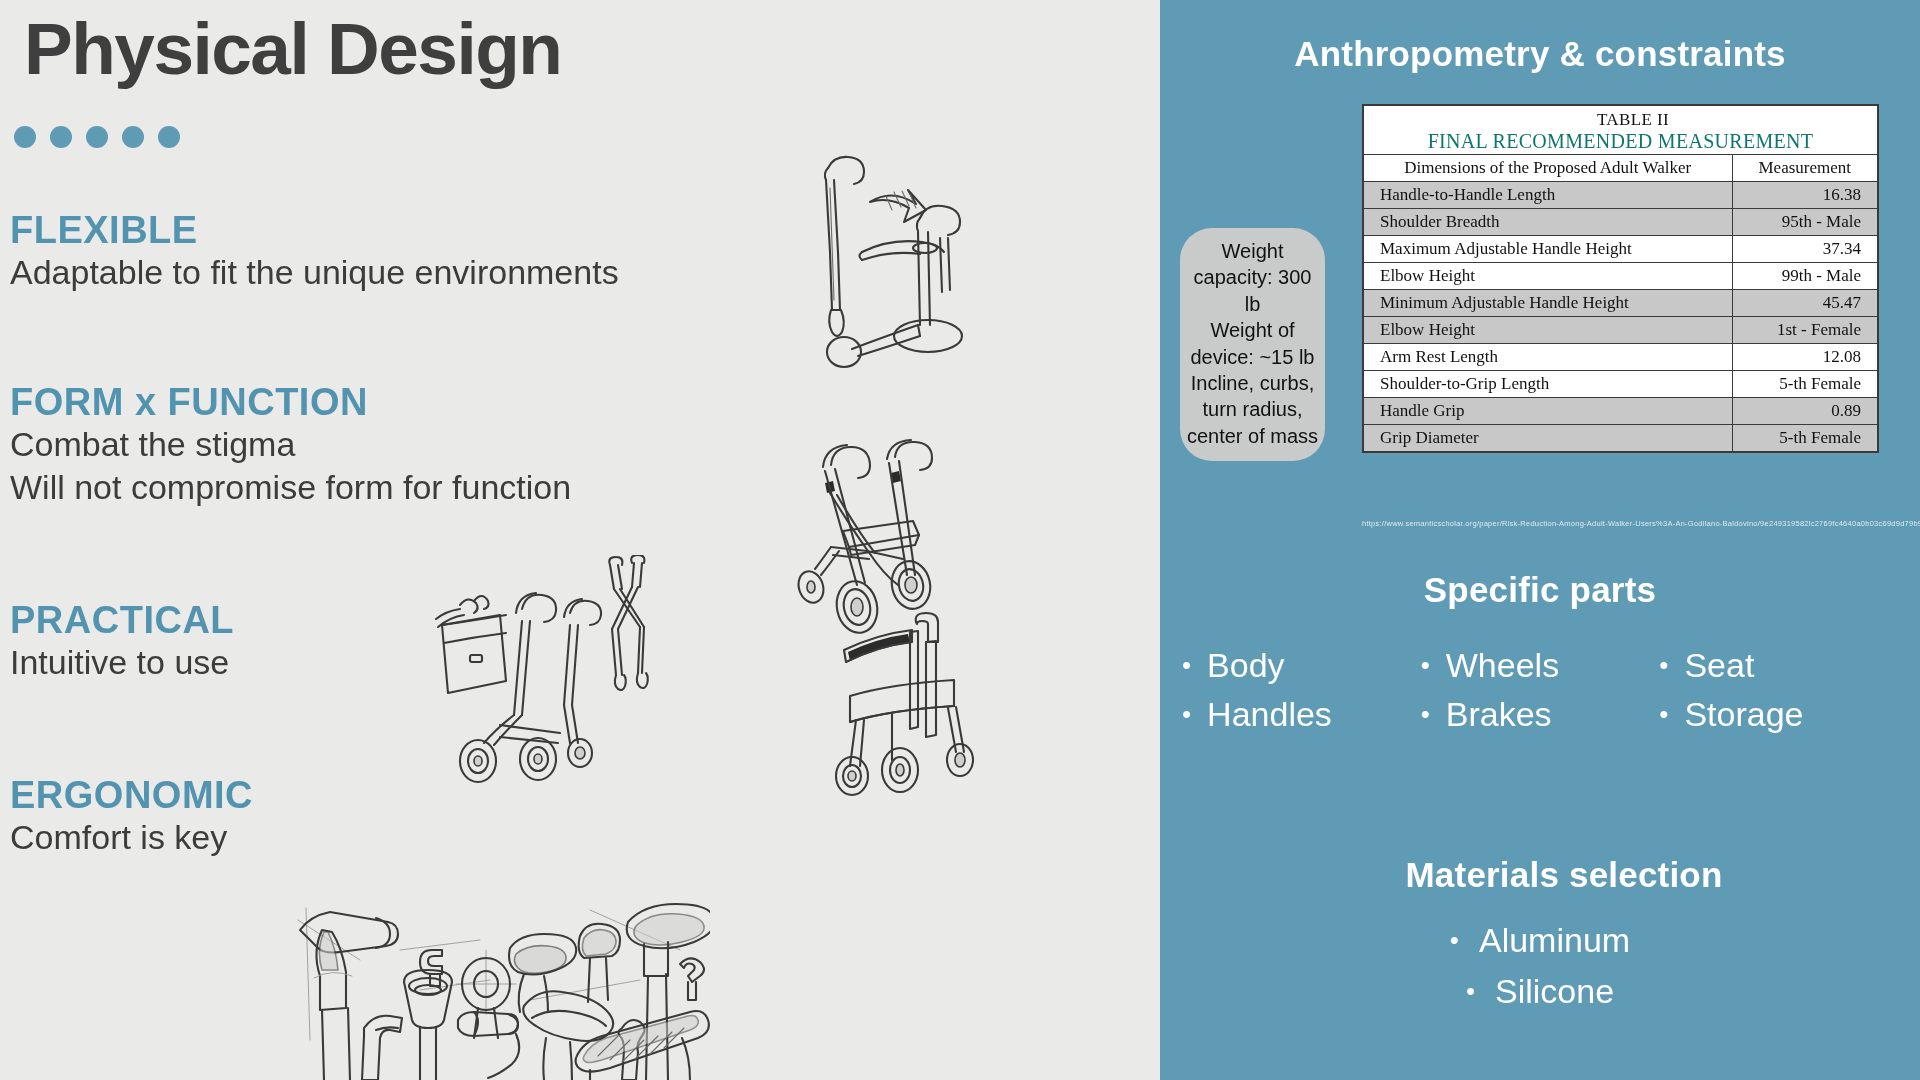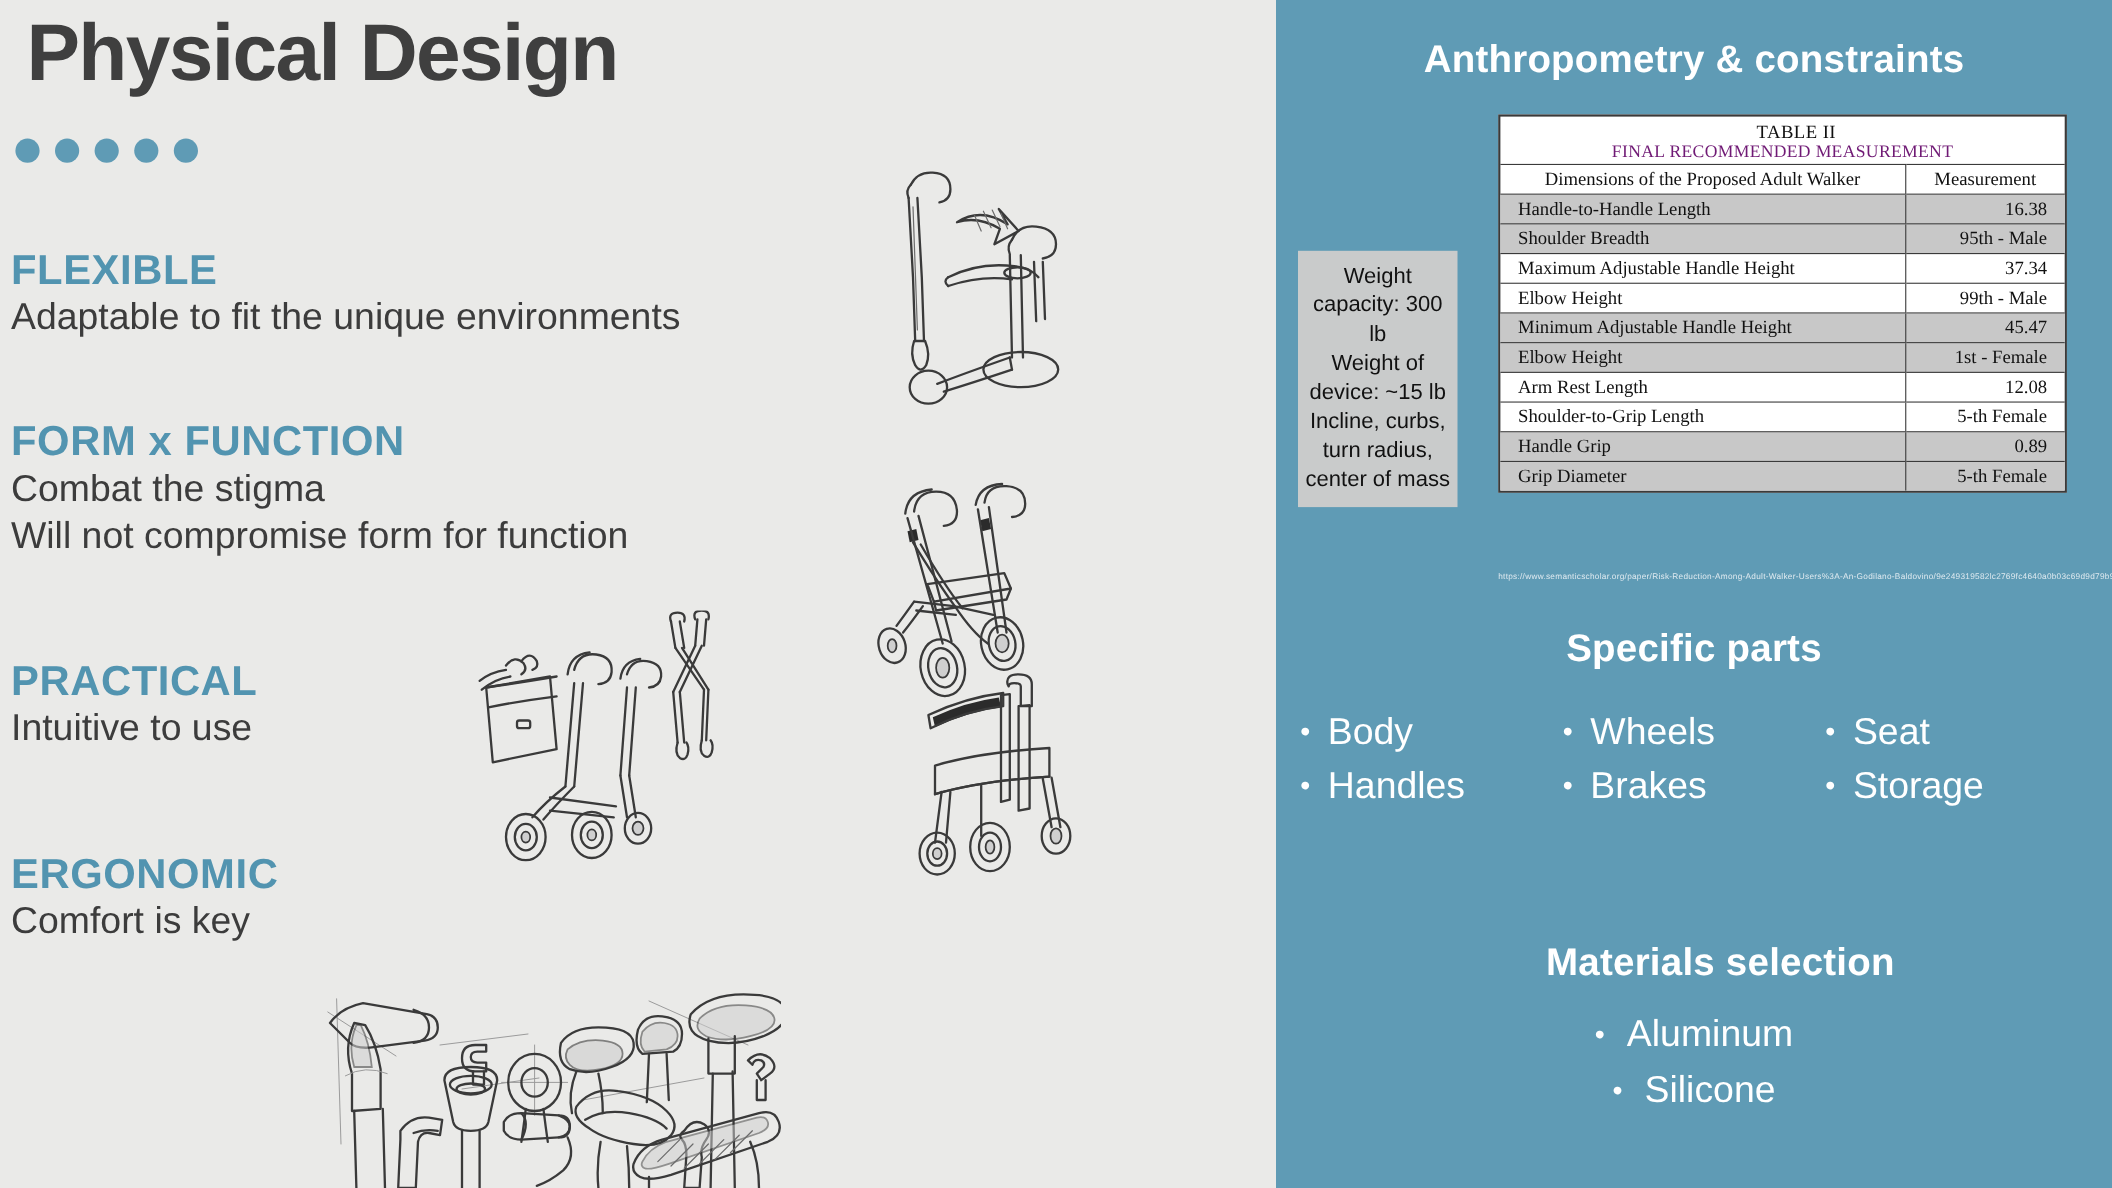--- a/index.html
+++ b/index.html
@@ -22,21 +22,21 @@
   .dot { width:22px; height:22px; border-radius:50%; background:#5f9bb5; }
 
   .feature-block { position:absolute; left:10px; }
   .feature-head {
     font-size:38px; font-weight:bold; color:#5294b0;
     letter-spacing:0.5px; line-height:1.08;
   }
   .feature-line {
     font-size:34px; color:#3c3c3c; line-height:1.27; font-weight:normal;
   }
-  #blk-flexible  { top:210px;margin-top:16px; }
+  #blk-flexible  { top:210px; }
   #blk-form      { top:382px; }
   #blk-practical { top:600px; }
   #blk-ergonomic { top:775px; }
 
   
   .sketch { position:absolute; pointer-events:none; }
   .sketch svg { display:block; }
   .ink { fill:none; stroke:#3a3a3a; stroke-width:2.1; stroke-linecap:round; stroke-linejoin:round; }
   .ink-thin { fill:none; stroke:#6b6b6b; stroke-width:1.1; stroke-linecap:round; stroke-linejoin:round; }
   .ink-light { fill:none; stroke:#9a9a9a; stroke-width:0.9; stroke-linecap:round; }
@@ -53,32 +53,32 @@
     font-size:35px; font-weight:bold; color:#ffffff; letter-spacing:0.2px;
   }
   #rt-anthro { top:34px; }
   #rt-parts  { top:570px; }
   #rt-mats   { top:855px;padding-left:48px; }
 
   
   .weight-box {
     position:absolute; left:20px; top:228px; width:145px;
     background:#c9cbcb; color:#111; text-align:center;
-    font-size:20px; line-height:1.32; padding:10px 6px 12px 6px;
+    font-size:20px; line-height:1.32; padding:10px 6px 12px 6px;border-radius:32px;
   }
 
   
   .tbl-wrap {
     position:absolute; left:202px; top:104px; width:517px;
     background:#ffffff; border:2px solid #3a3a3a;
     font-family:"Liberation Serif", serif;
   }
   .tbl-cap { text-align:center; padding:4px 0 1px 0; }
   .tbl-cap .c1 { font-size:17px; font-variant:small-caps; letter-spacing:0.4px; color:#111;margin-left:25px; }
-  .tbl-cap .c2 { font-size:16px; font-variant:small-caps; letter-spacing:0.3px; color:#701a75; }
+  .tbl-cap .c2 { font-size:20px; font-variant:small-caps; letter-spacing:0.3px; color:#0f766e; }
   table.meas { border-collapse:collapse; width:100%; font-size:17px; color:#111; }
   table.meas th, table.meas td { border-top:1.6px solid #3a3a3a; padding:3px 16px; }
   table.meas th { font-weight:normal; text-align:center; }
   table.meas td.name { text-align:left; }
   table.meas td.val, table.meas th.vh { text-align:right; width:145px; border-left:1.4px solid #3a3a3a; }
   table.meas th.vh { text-align:center; }
   table.meas tr.shade td { background:#c8c8c8; }
   .tbl-url {
     position:absolute; left:202px; top:519px; width:740px;
     font-size:7.5px; color:#dfeaf0; letter-spacing:0.25px; white-space:nowrap;

